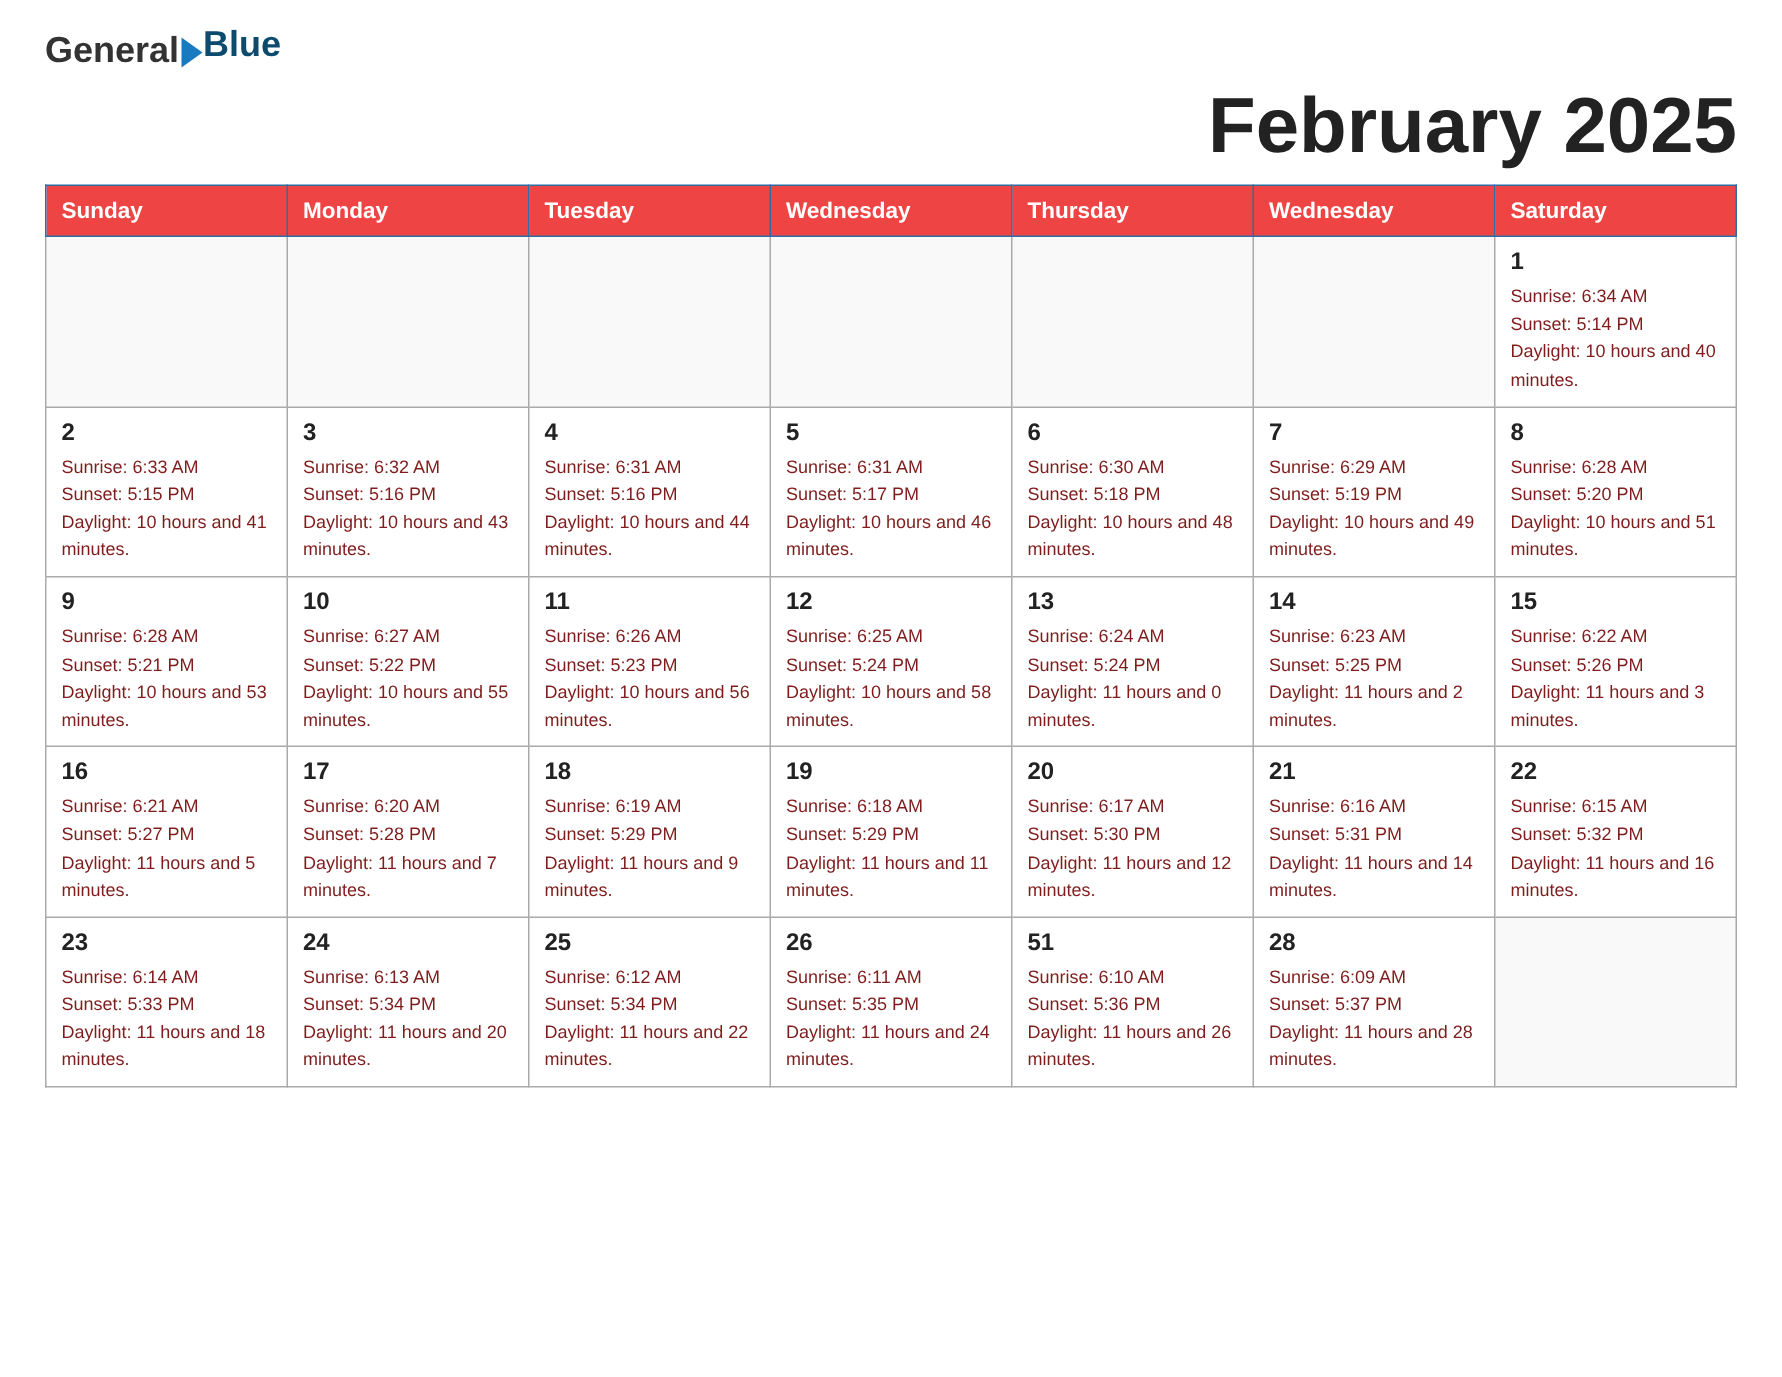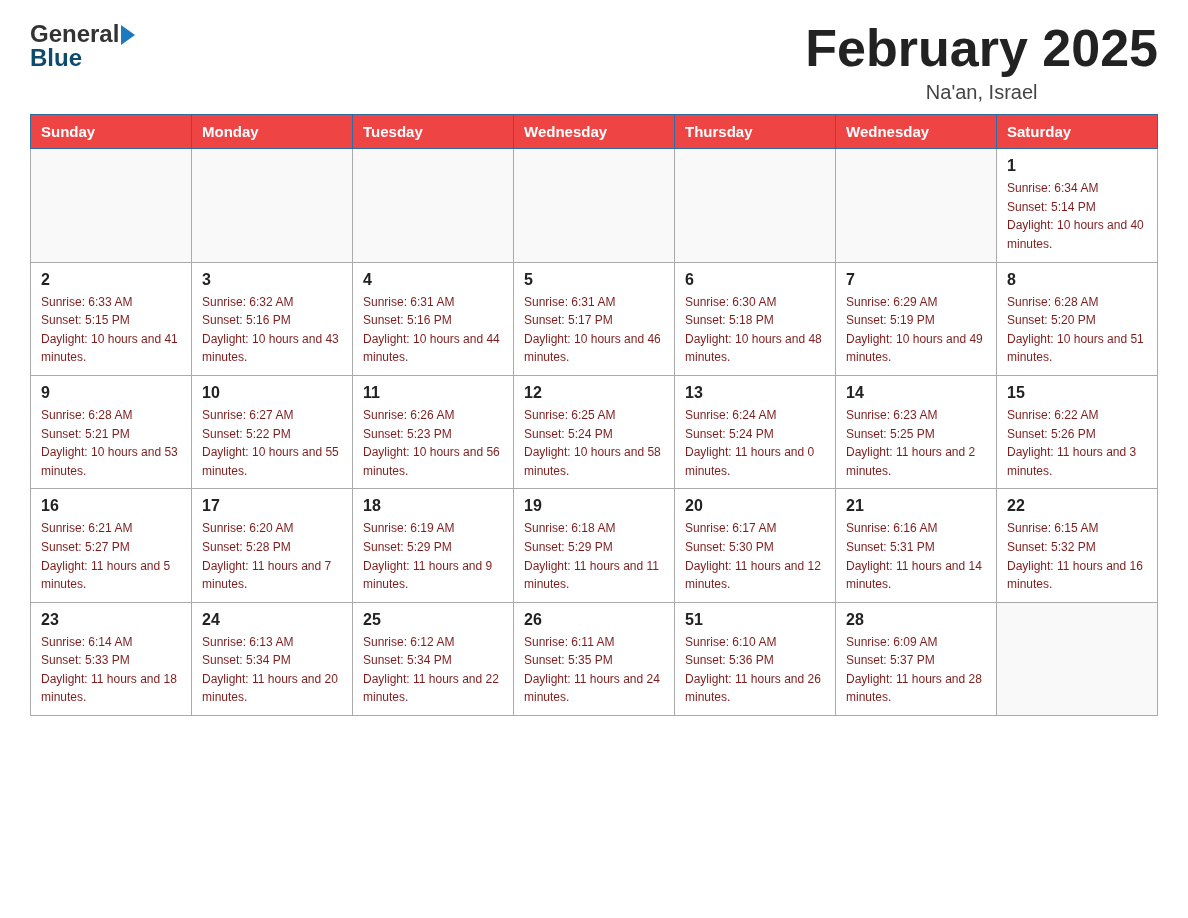--- a/index.html
+++ b/index.html
@@ -11,21 +11,21 @@
       padding: 20px 30px;
     }
     .header {
       display: flex;
       justify-content: space-between;
       align-items: flex-start;
       margin-bottom: 10px;
     }
     .logo {
       display: flex;
-      flex-direction: column;
+      flex-direction: row;
       align-items: flex-start;
     }
     .logo-top {
       display: flex;
       align-items: center;
       font-size: 22px;
       font-weight: bold;
       color: #333;
     }
     .logo-general {
@@ -43,21 +43,22 @@
       margin-top: 2px;
     }
     .logo-blue {
       color: #0c4a6e;
       font-size: 24px;
       font-weight: bold;
       margin-top: -4px;
       margin-left: 0;
     }
     .title-block {
-      text-align: center;
+      text-align: left;
+      margin-top: 36px;
     }
     .month-title {
       font-size: 52px;
       font-weight: bold;
       color: #222;
       line-height: 1.1;
     }
     .location {
       font-size: 20px;
       color: #444;
@@ -107,21 +108,20 @@
 <div class="header">
   <div class="logo">
     <div class="logo-top">
       <span class="logo-general">General</span>
       <div class="logo-arrow"></div>
     </div>
     <span class="logo-blue">Blue</span>
   </div>
   <div class="title-block">
     <div class="month-title">February 2025</div>
-    <div class="location">Na'an, Israel</div>
   </div>
 </div>
 
 <table>
   <thead>
     <tr>
     <th>Sunday</th>
         <th>Monday</th>
         <th>Tuesday</th>
         <th>Wednesday</th>

